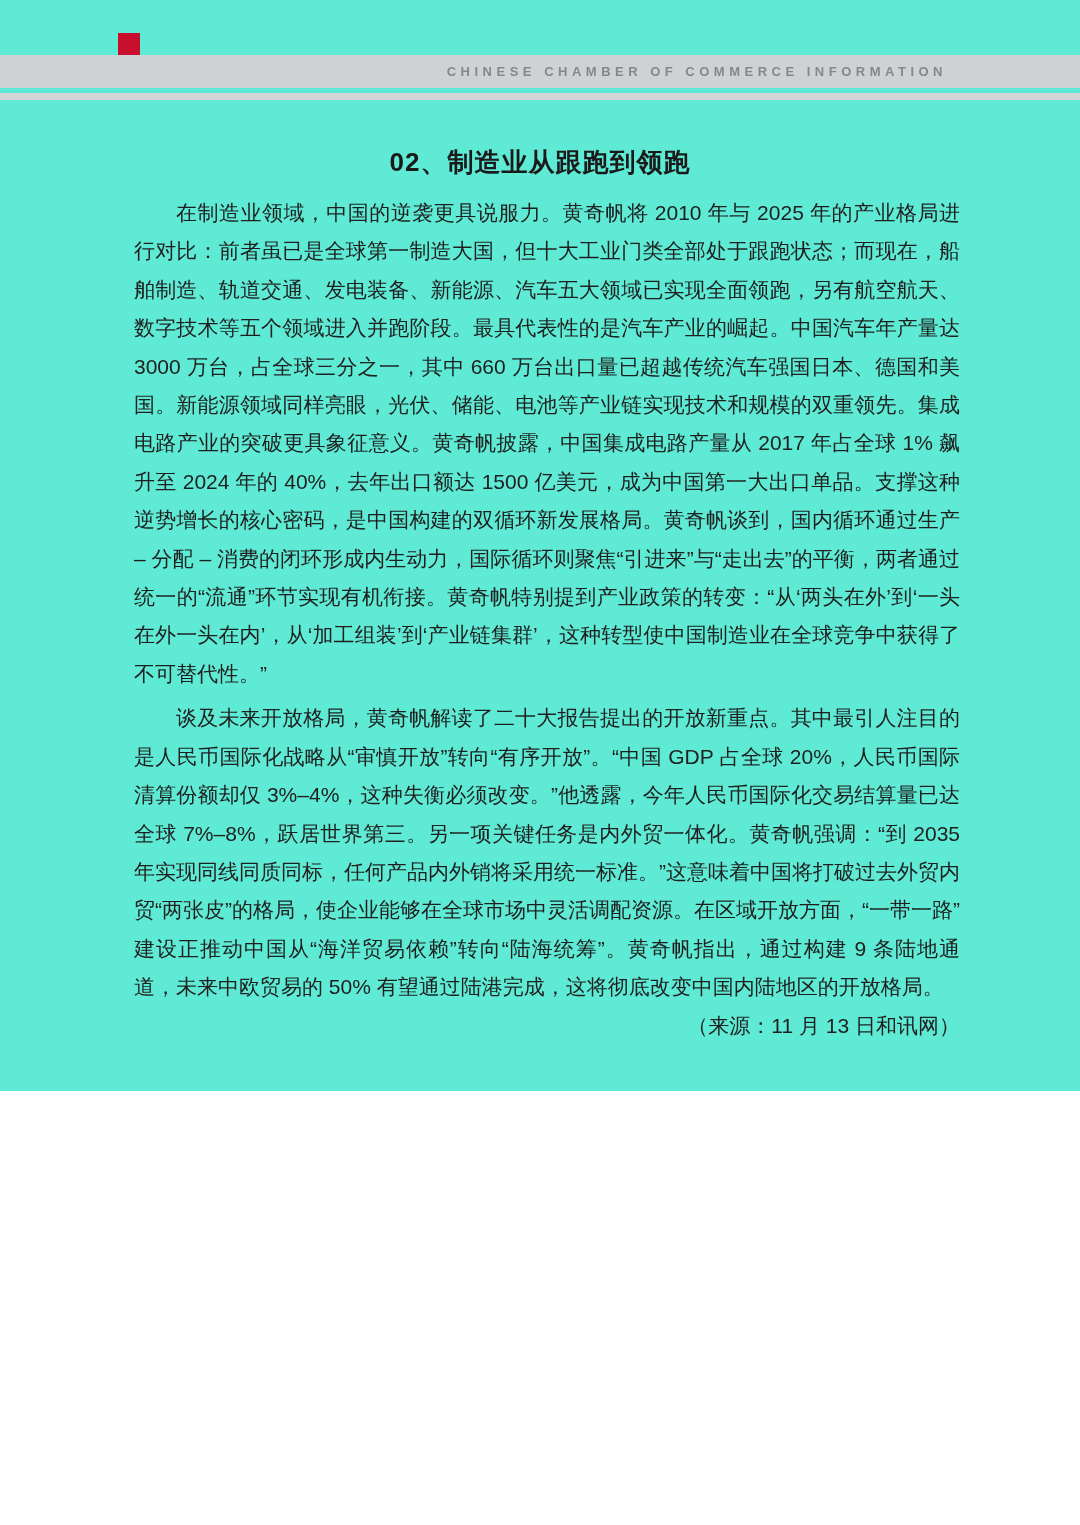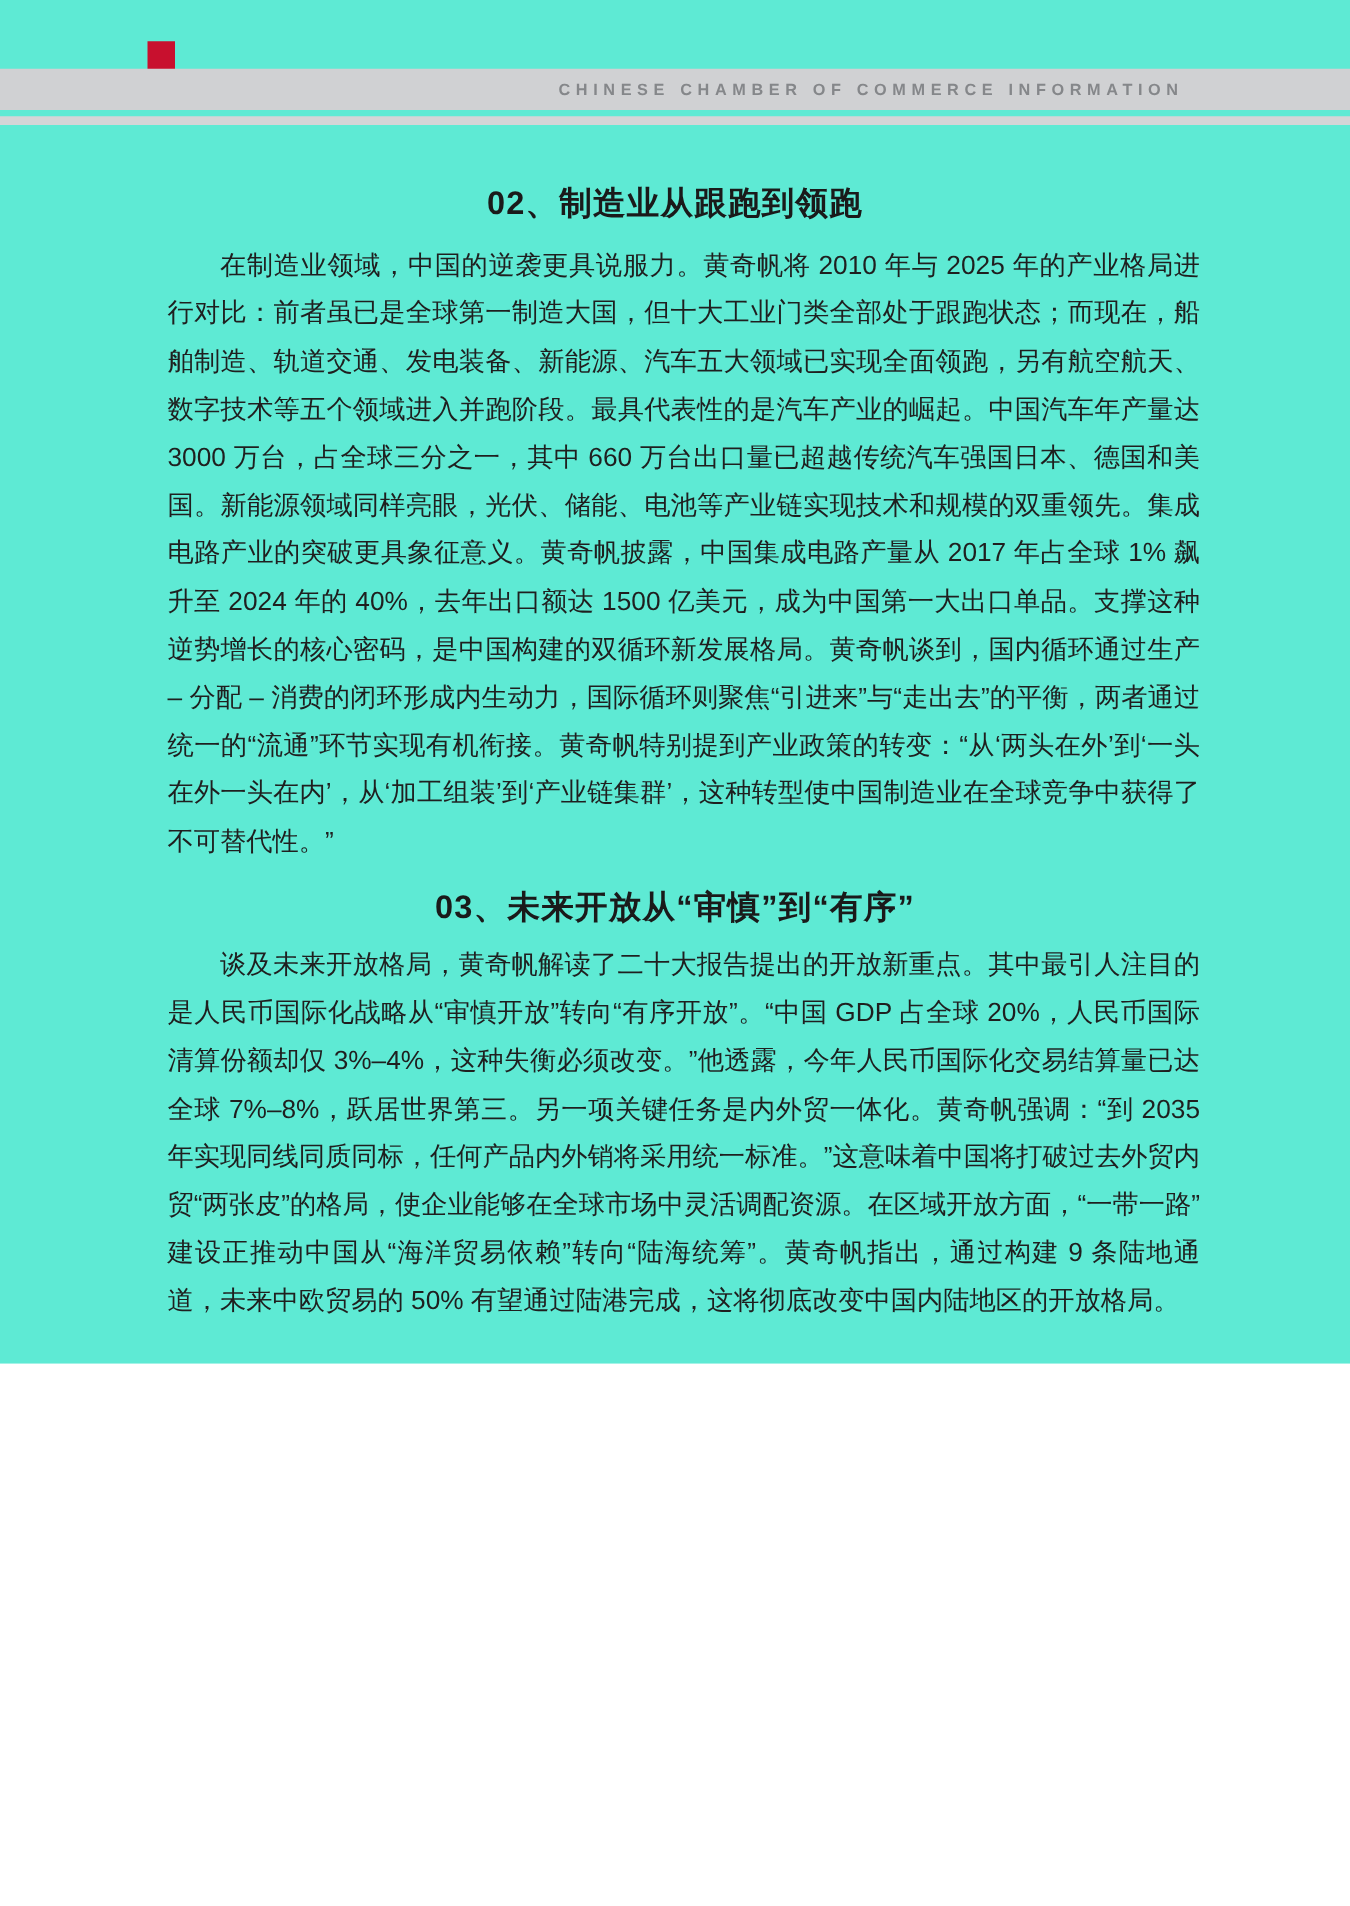--- a/index.html
+++ b/index.html
@@ -116,22 +116,22 @@
     <div class="header-title">CHINESE CHAMBER OF COMMERCE INFORMATION</div>
   </div>
   <div class="header-line"></div>
 
   <div class="content">
 
     <h2 class="section-heading">02、制造业从跟跑到领跑</h2>
 
     <p class="body-para">在制造业领域，中国的逆袭更具说服力。黄奇帆将 2010 年与 2025 年的产业格局进行对比：前者虽已是全球第一制造大国，但十大工业门类全部处于跟跑状态；而现在，船舶制造、轨道交通、发电装备、新能源、汽车五大领域已实现全面领跑，另有航空航天、数字技术等五个领域进入并跑阶段。最具代表性的是汽车产业的崛起。中国汽车年产量达 3000 万台，占全球三分之一，其中 660 万台出口量已超越传统汽车强国日本、德国和美国。新能源领域同样亮眼，光伏、储能、电池等产业链实现技术和规模的双重领先。集成电路产业的突破更具象征意义。黄奇帆披露，中国集成电路产量从 2017 年占全球 1% 飙升至 2024 年的 40%，去年出口额达 1500 亿美元，成为中国第一大出口单品。支撑这种逆势增长的核心密码，是中国构建的双循环新发展格局。黄奇帆谈到，国内循环通过生产 – 分配 – 消费的闭环形成内生动力，国际循环则聚焦“引进来”与“走出去”的平衡，两者通过统一的“流通”环节实现有机衔接。黄奇帆特别提到产业政策的转变：“从‘两头在外’到‘一头在外一头在内’，从‘加工组装’到‘产业链集群’，这种转型使中国制造业在全球竞争中获得了不可替代性。”</p>
 
-    <h2 class="section-heading second">03、未来开放从“审慎”到“有序”</h2>
 
     <p class="body-para">谈及未来开放格局，黄奇帆解读了二十大报告提出的开放新重点。其中最引人注目的是人民币国际化战略从“审慎开放”转向“有序开放”。“中国 GDP 占全球 20%，人民币国际清算份额却仅 3%–4%，这种失衡必须改变。”他透露，今年人民币国际化交易结算量已达全球 7%–8%，跃居世界第三。另一项关键任务是内外贸一体化。黄奇帆强调：“到 2035 年实现同线同质同标，任何产品内外销将采用统一标准。”这意味着中国将打破过去外贸内贸“两张皮”的格局，使企业能够在全球市场中灵活调配资源。在区域开放方面，“一带一路”建设正推动中国从“海洋贸易依赖”转向“陆海统筹”。黄奇帆指出，通过构建 9 条陆地通道，未来中欧贸易的 50% 有望通过陆港完成，这将彻底改变中国内陆地区的开放格局。</p>
 
+    <p class="source-line">（来源：11 月 13 日和讯网）</p>
 
   </div>
 
   <div class="page-number">29</div>
 
 </div>
 
 </body></html>

